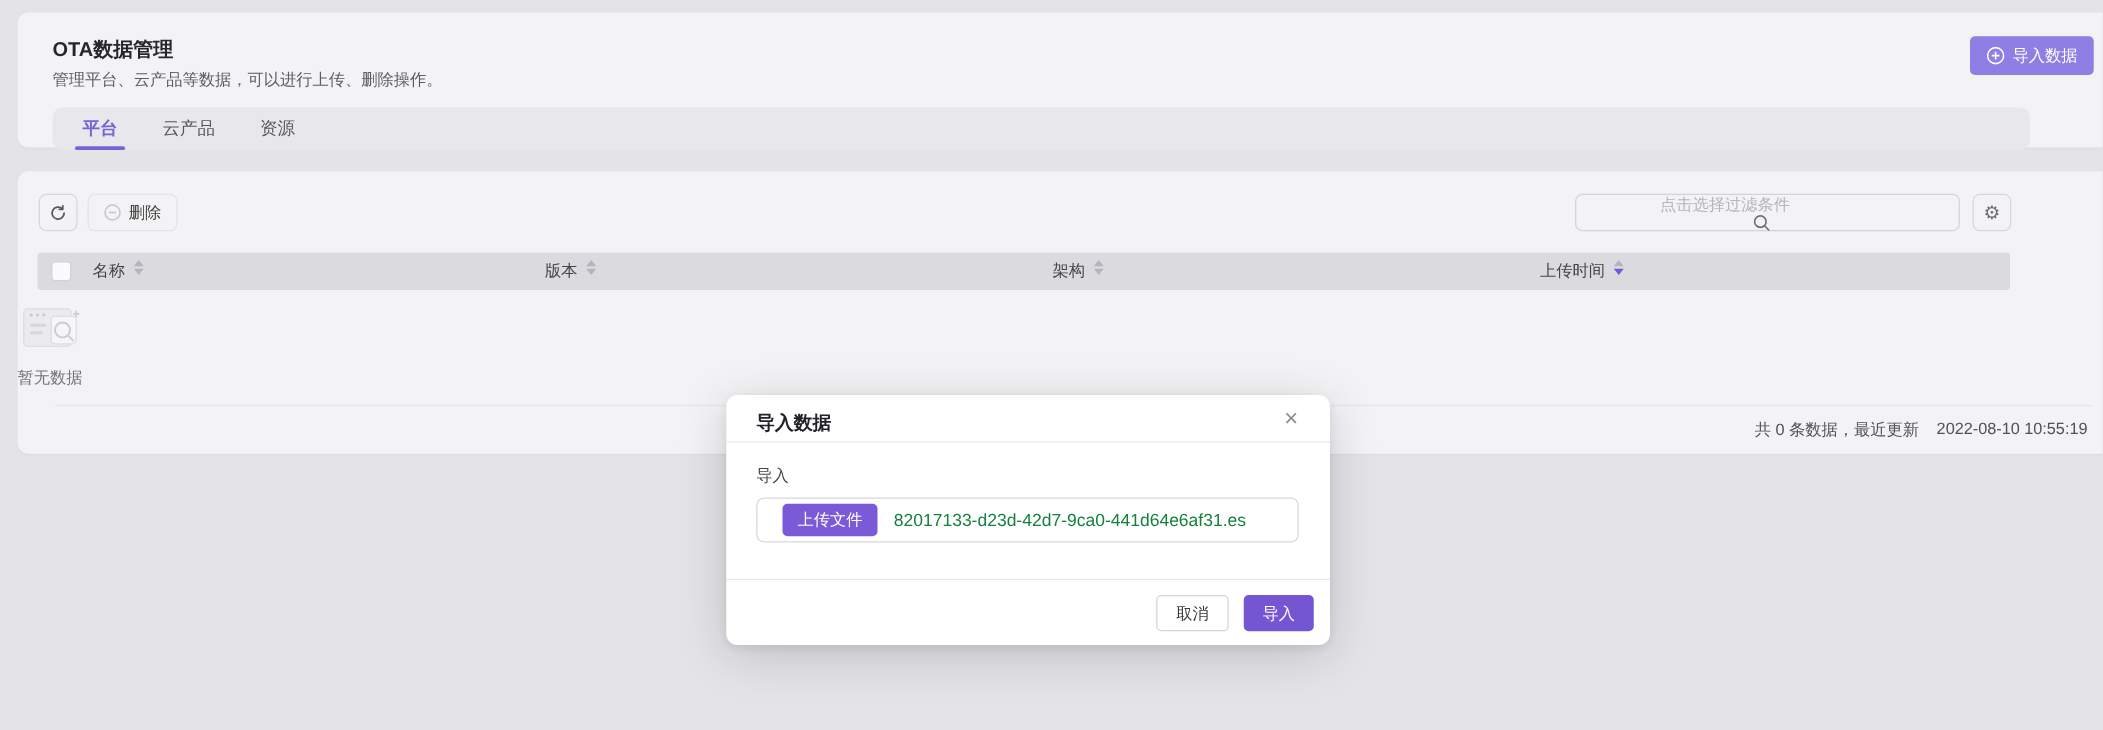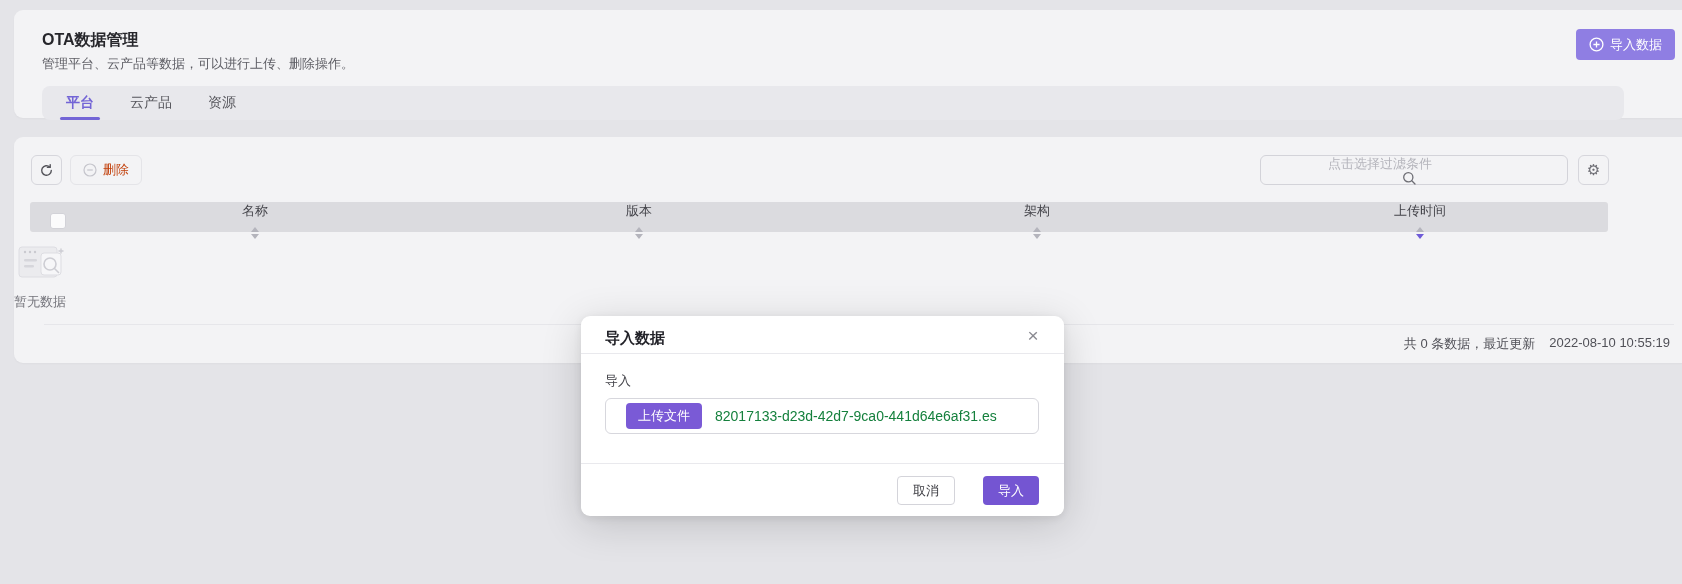--- a/index.html
+++ b/index.html
@@ -50,21 +50,21 @@
   .btn-icon {
     position:absolute; width:31px; height:30px; background:transparent;
     border:1px solid #d6d6dc; border-radius:6px;
     display:flex; align-items:center; justify-content:center; cursor:pointer;
     color:#55555b;
   }
   .btn-refresh { left:17px; top:18px; }
   .btn-delete {
     position:absolute; left:56px; top:18px; height:30px; padding:0 12px;
     background:transparent; border:1px solid #e4e4e8; border-radius:6px;
-    color:#c2410c; font-size:13px; display:flex; align-items:center; gap:6px;
+    color:#404040; font-size:13px; display:flex; align-items:center; gap:6px;
     cursor:not-allowed; font-family:inherit;
   }
   .search-box {
     position:absolute; left:1246px; top:18px; width:308px; height:30px;
     border:1px solid #d3d3d9; border-radius:6px; background:transparent;
     display:flex; align-items:center;flex-direction:column;
   }
   .search-box input {
     flex:1; border:none; outline:none; background:transparent;
     font-size:13px; color:#3a3a40; padding:0 6px 0 10px; font-family:inherit;
@@ -73,21 +73,21 @@
   .search-glyph { margin-right:9px; display:flex; }
   .btn-gear { left:1564px; top:18px; font-size:15px; color:#6d6d74; }
 
   
   .thead {
     position:absolute; left:16px; top:65px; width:1578px; height:30px;
     background:#dbdbdf; border-radius:3px;
     display:grid; grid-template-columns:44px 362px 406px 390px 1fr;
     align-items:center; font-size:13px; color:#44444a;
   }
-  .th { display:flex; align-items:center; gap:7px;flex-direction:column; }
+  .th { display:flex; gap:7px; }
   .checkbox {
     width:16px; height:16px; margin-left:11px; background:#fbfbfc;
     border:1px solid #d2d2d8; border-radius:3px; cursor:pointer;
   }
   .sorter { display:flex; flex-direction:column; gap:2px; cursor:pointer; }
   .caret-up { width:0; height:0; border-left:4px solid transparent; border-right:4px solid transparent; border-bottom:5px solid #b4b4bc; }
   .caret-down { width:0; height:0; border-left:4px solid transparent; border-right:4px solid transparent; border-top:5px solid #b4b4bc; }
   .sorter.active .caret-down { border-top-color:#6f5bd8; }
 
   .empty {
@@ -119,21 +119,21 @@
     position:absolute; left:24px; top:82px; width:434px; height:36px;
     border:1px solid #d7d7dd; border-radius:6px; background:#fff;
     display:flex; align-items:center; padding-left:20px; gap:13px;
   }
   .btn-upload {
     height:26px; padding:0 12px; background:#7a5ad6; color:#fff; border:none;
     border-radius:4px; font-size:13px; cursor:pointer; font-family:inherit;
   }
   .file-name { font-size:14px; color:#15803d; }
   .modal-fline { position:absolute; left:0; right:0; top:147px; border-top:1px solid #e9e9ed; }
-  .modal-actions { position:absolute; right:25px; top:160px; display:flex; gap:28px; }
+  .modal-actions { position:absolute; right:13px; top:160px; display:flex; gap:12px; }
   .btn-cancel {
     height:29px; padding:0 15px; background:#fff; border:1px solid #d4d4da;
     border-radius:4px; font-size:13px; color:#3a3a40; cursor:pointer; font-family:inherit;
   }
   .btn-confirm {
     height:29px; padding:0 15px; background:#7455d2; border:none;
     border-radius:4px; font-size:13px; color:#fff; cursor:pointer; font-family:inherit;
   }
   svg { display:block; }
 </style>

